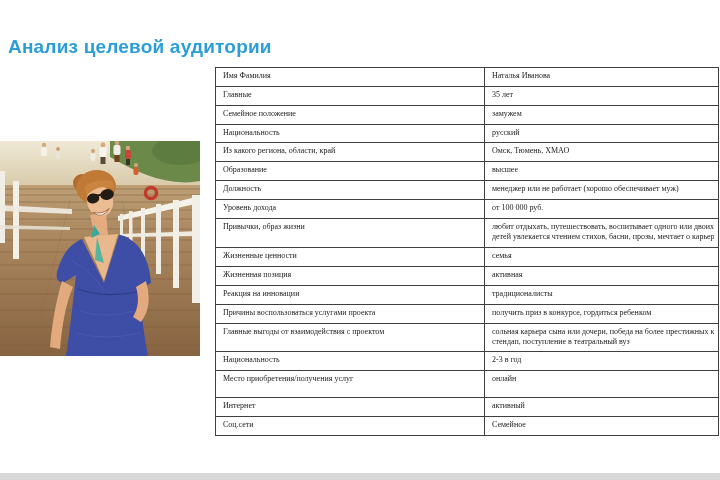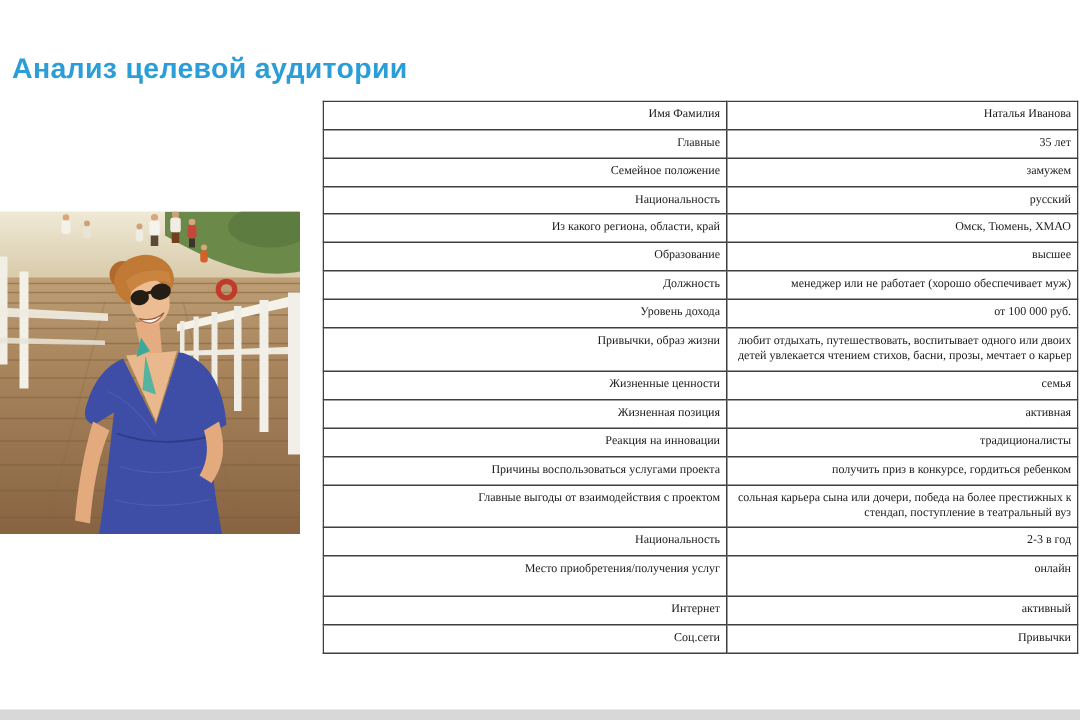--- a/index.html
+++ b/index.html
@@ -45,21 +45,20 @@
   }
   table.persona td {
     border: 1px solid #3f3f3f;
     vertical-align: top;
     padding: 3px 4px 4px 7px;
     font-size: 8px;
     line-height: 1.3;
     height: 11px;
     color: #1b1b1b;
     overflow: hidden;
-    text-align: right;
   }
   table.persona col.c-label { width: 269px; }
   table.persona col.c-value { width: 234px; }
   table.persona tr:nth-child(4) td,
   table.persona tr:nth-child(8) td,
   table.persona tr:nth-child(18) td { height: 8px; }
   table.persona tr:nth-child(16) td { height: 19px; margin-top: 36px; }
   .nowrap-line {
     white-space: nowrap;
     overflow: hidden;
@@ -289,19 +288,19 @@
         <tr>
           <td>Место приобретения/получения услуг</td>
           <td>онлайн</td>
         </tr>
         <tr>
           <td>Интернет</td>
           <td>активный</td>
         </tr>
         <tr>
           <td>Соц.сети</td>
-          <td>Привычки</td>
+          <td>Семейное</td>
         </tr>
       </tbody>
   </table>
 </div>
 
 <div class="bottom-bar"></div>
 
 </body></html>

